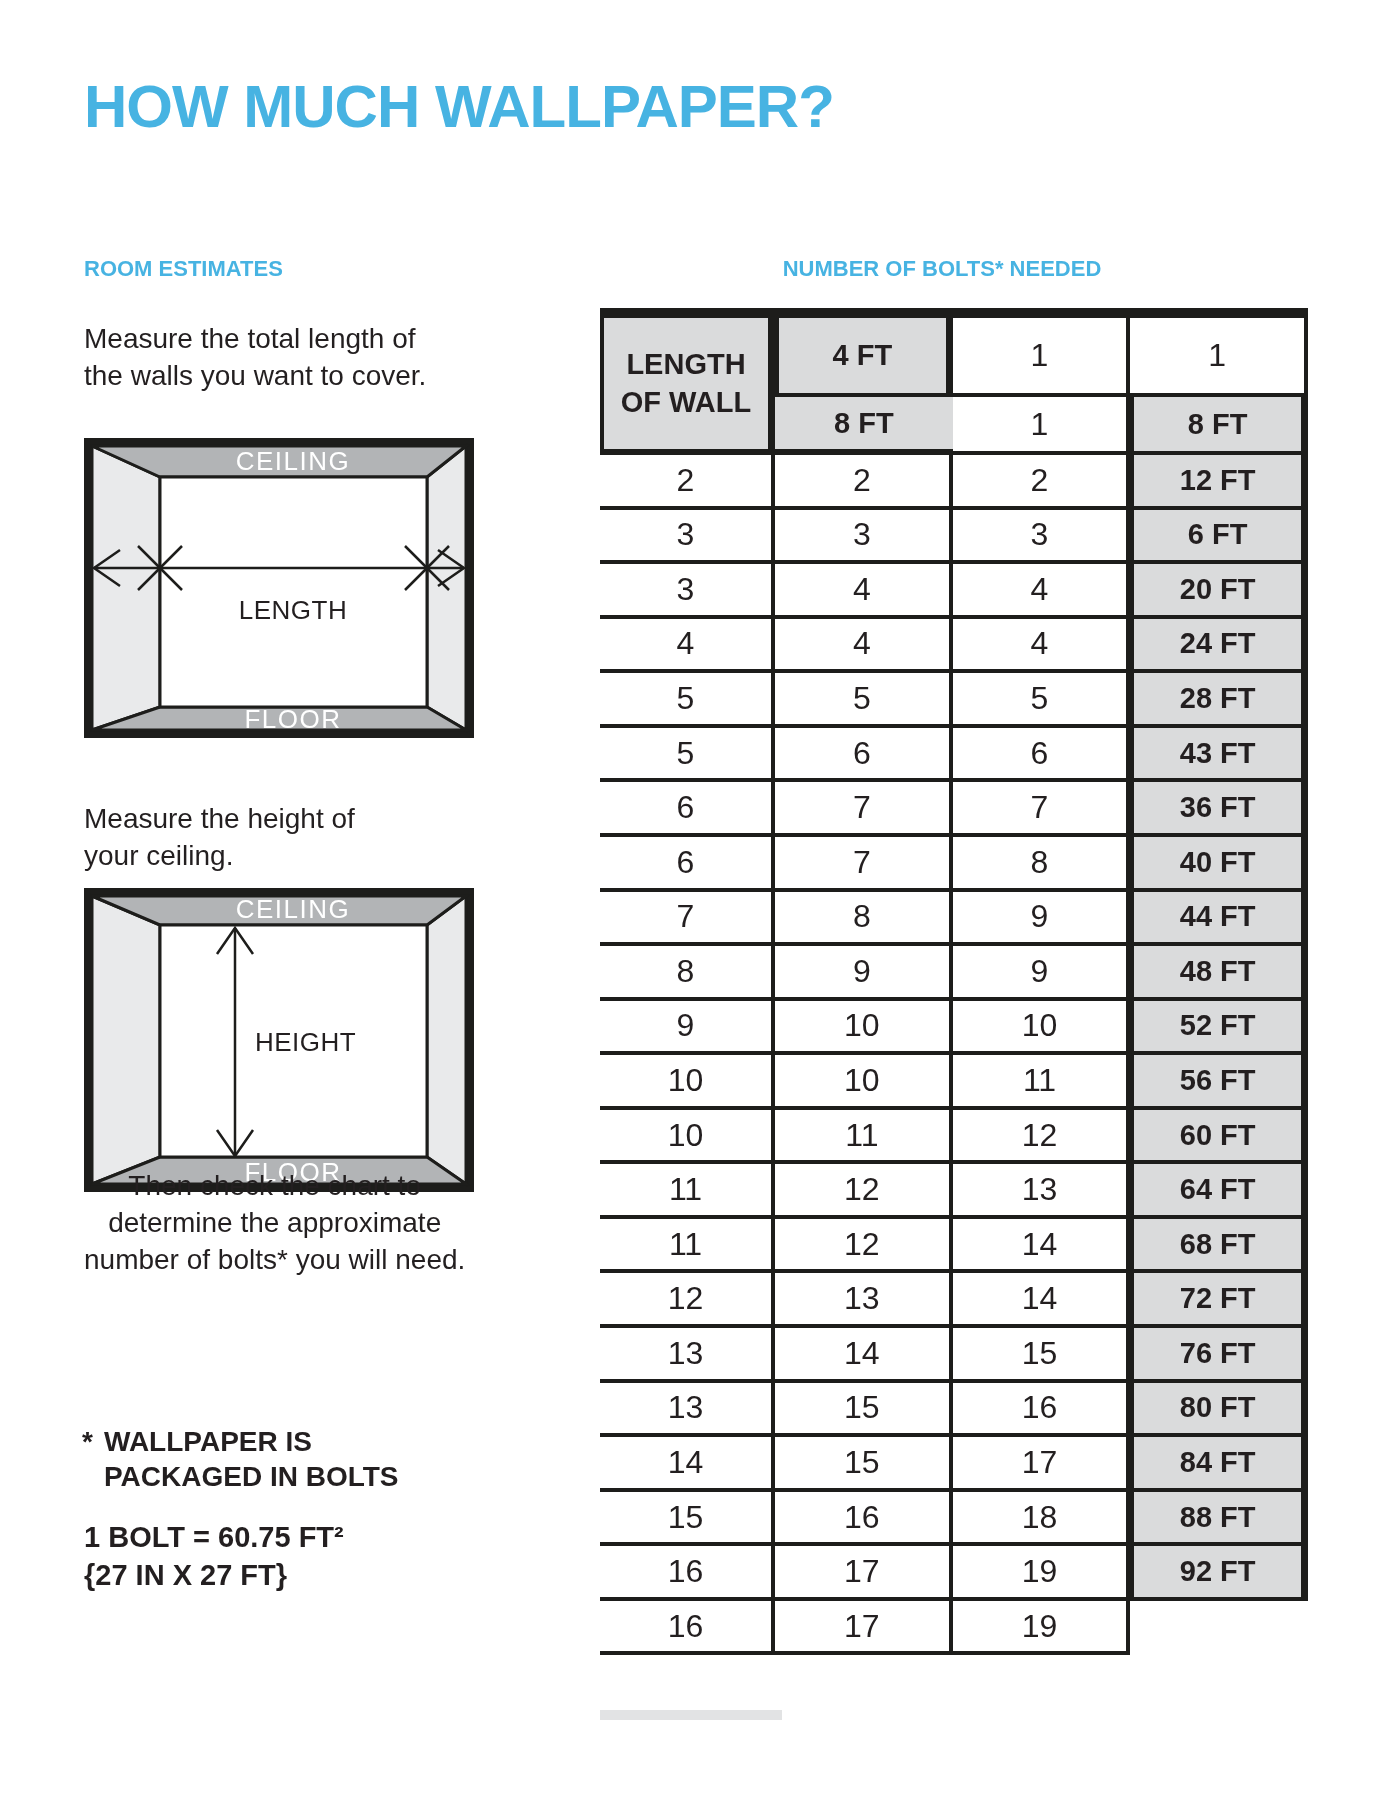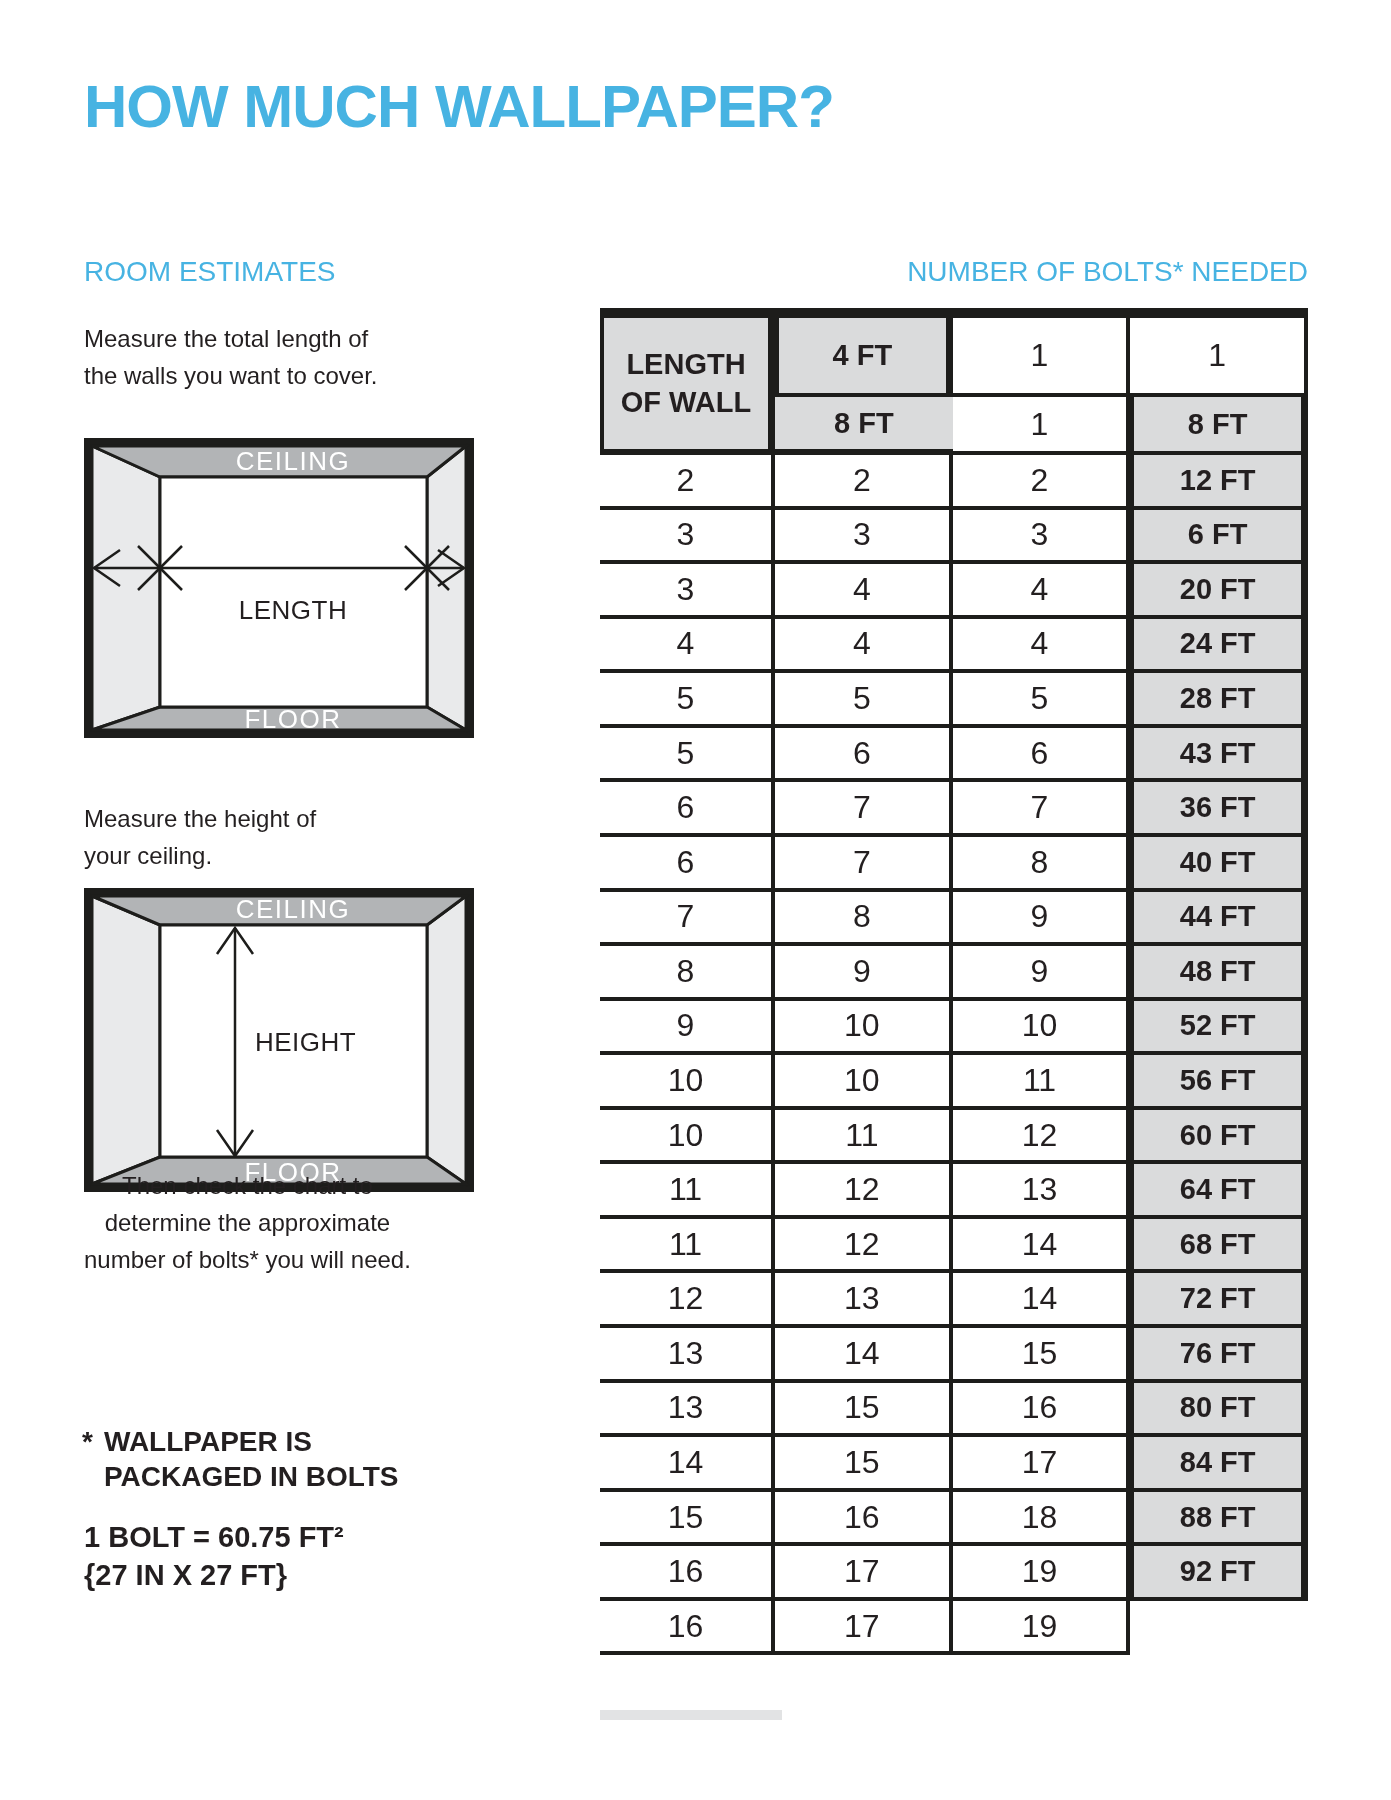--- a/index.html
+++ b/index.html
@@ -6,26 +6,26 @@
   body{
     width:1391px;height:1800px;position:relative;background:#ffffff;
     font-family:"Liberation Sans", sans-serif;color:#231f20;overflow:hidden;
   }
   .abs{position:absolute;}
   .page-title{
     left:84px;top:72px;font-size:60px;font-weight:bold;letter-spacing:-1px;
     color:#47b3e2;white-space:nowrap;
   }
   .section-heading{
-    font-size:28px;font-weight:normal;color:#47b3e2;white-space:nowrap;
+    font-size:22px;font-weight:bold;color:#47b3e2;white-space:nowrap;
   }
   .h-left{left:84px;top:256px;}
-  .h-table{left:600px;top:256px;width:708px;text-align:right;}
+  .h-table{left:588px;top:256px;width:708px;text-align:center;}
   .para{
-    left:84px;font-size:24px;line-height:37px;white-space:pre-line;color:#231f20;
+    left:84px;font-size:28px;line-height:37px;white-space:pre-line;color:#231f20;
   }
   .p1{top:320px;}
   .p2{top:800px;}
   .p3{top:1167px;text-align:center;}
   .diagram{left:84px;}
   .d1{top:438px;}
   .d2{top:888px;}
   svg text{font-family:"Liberation Sans", sans-serif;}
   .room-label{font-size:26px;letter-spacing:1.5px;fill:#ffffff;}
   .measure-label{font-size:26px;fill:#231f20;letter-spacing:0.5px;}

